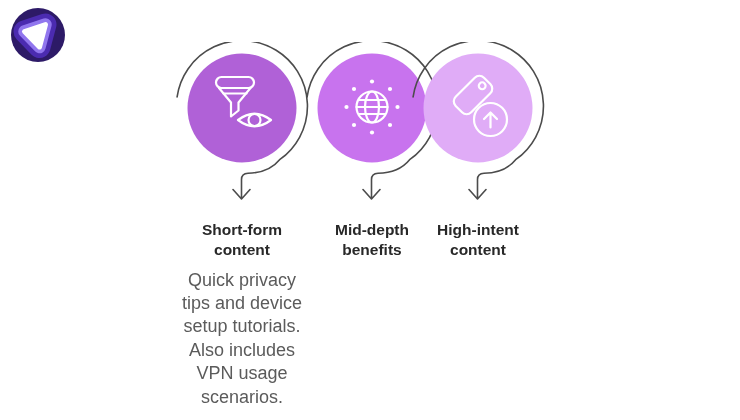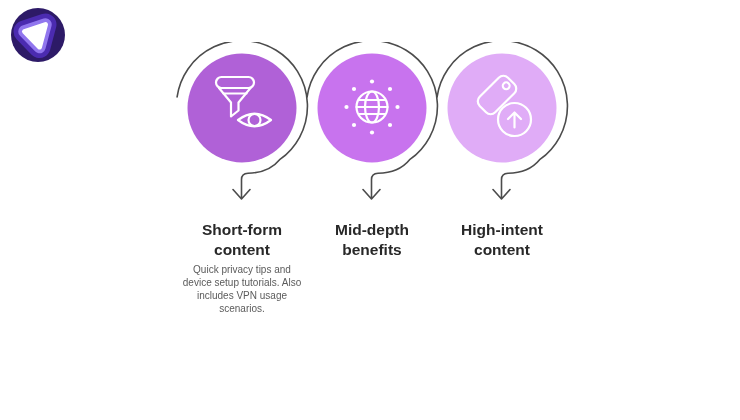--- a/index.html
+++ b/index.html
@@ -15,37 +15,37 @@
   }
   .brand{
     position:absolute;left:10px;top:7px;width:56px;height:56px;
   }
   .col{
     position:absolute;top:42px;width:136px;
     text-align:center;
   }
   .col.c1{left:174px;}
   .col.c2{left:304px;}
-  .col.c3{left:434px;}
+  .col.c3{left:410px;}
   .loop{display:block;margin:0 auto;}
   .outline-path{
     fill:none;stroke:#4c4c4c;stroke-width:1.6;
     stroke-linecap:round;stroke-linejoin:round;
   }
   .icon{stroke:#ffffff;stroke-width:2.2;fill:none;
     stroke-linecap:round;stroke-linejoin:round;}
   .icon-dot{fill:#ffffff;stroke:none;}
   .stage-heading{
     margin:10px 6px 0 6px;
     font-size:15.5px;line-height:1.28;font-weight:700;
     color:#282828;
   }
   .stage-body{
-    margin:3px auto 0 auto;width:128px;
-    font-size:10px;line-height:1.3;
+    margin:9px auto 0 auto;width:128px;
+    font-size:18px;line-height:1.3;
     color:#5b5b5b;
   }
 </style>
 </head>
 <body>
 
 <div class="canvas">
 
   <svg class="brand" viewBox="0 0 56 56">
     <circle cx="28" cy="28" r="27" fill="#2d1a67"></circle>

